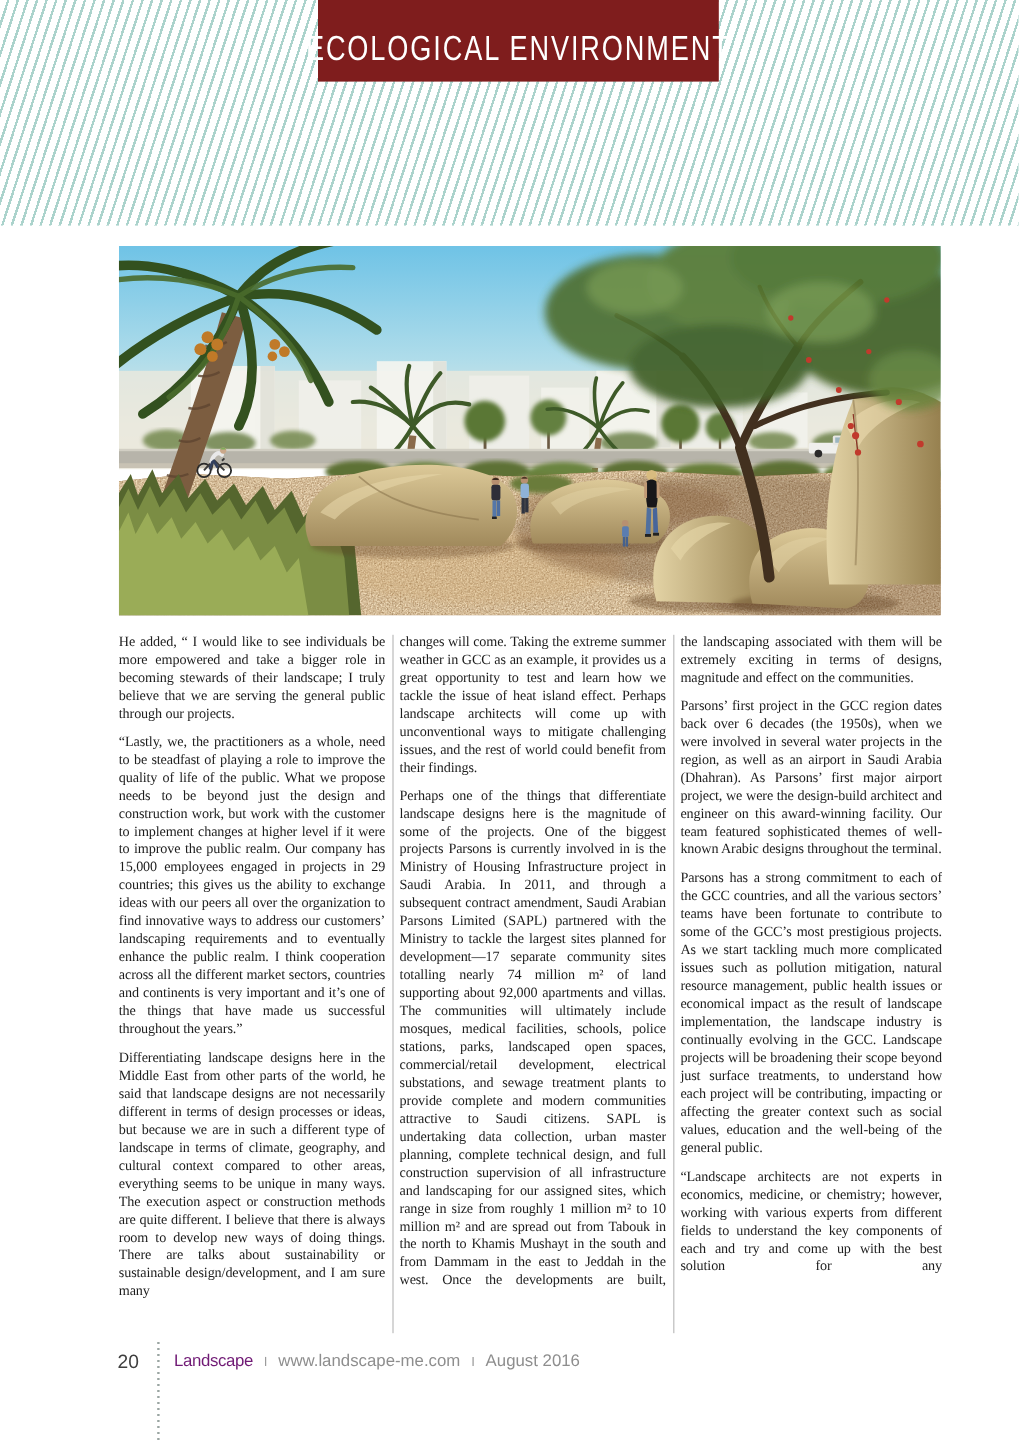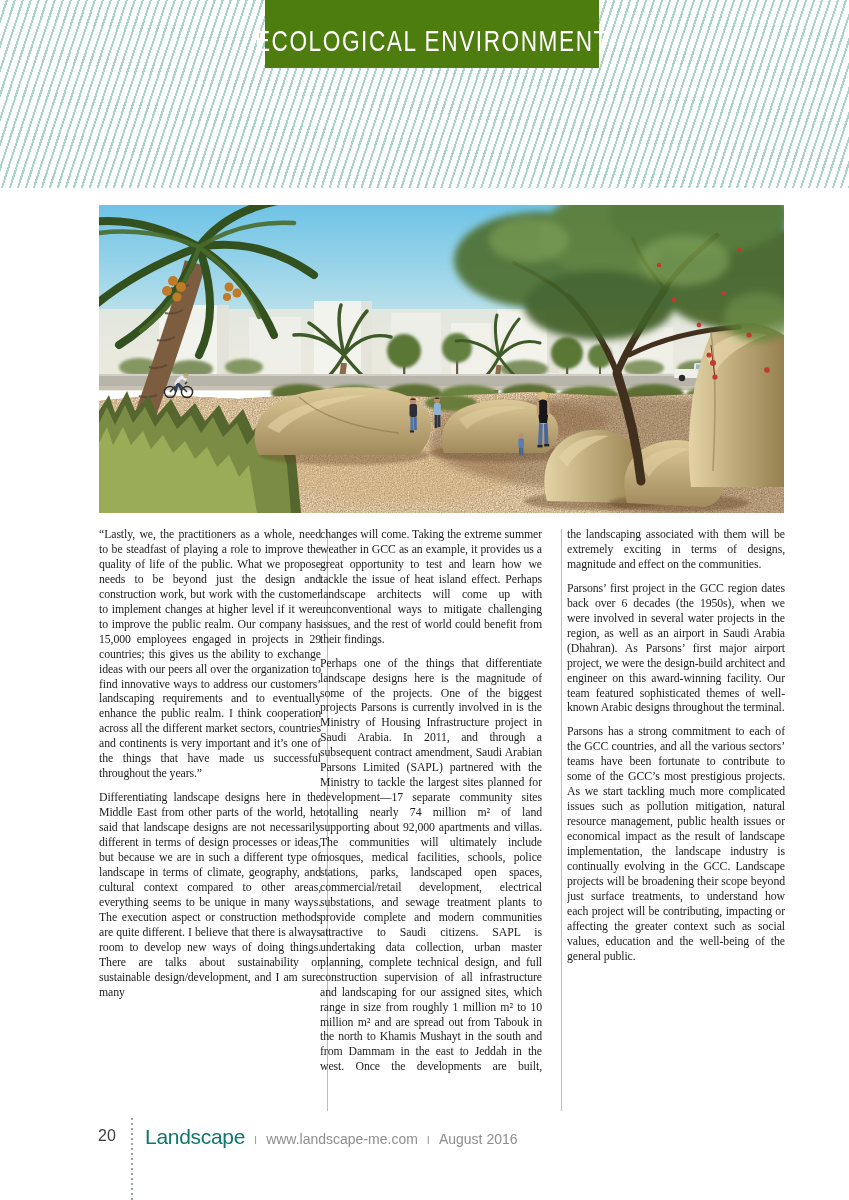--- a/index.html
+++ b/index.html
@@ -4,49 +4,49 @@
 <style>
   html,body{margin:0;padding:0;background:#ffffff;}
   .page{position:relative;width:849px;height:1200px;background:#fff;overflow:hidden;
         font-family:"Liberation Serif", serif;}
 
   
   .stripe-band{position:absolute;left:0;top:0;width:849px;height:188px;
     background:repeating-linear-gradient(108deg,#ffffff 0 5.6px,#abd3cc 5.6px 7.6px);}
 
   
-  .banner{position:absolute;left:265px;top:0;width:334px;height:68px;background:#4d7c0f;
+  .banner{position:absolute;left:265px;top:0;width:334px;height:68px;background:#7f1d1d;
     display:flex;align-items:center;justify-content:center;box-sizing:border-box;padding-top:14px;}
   .banner .ttl{color:#ffffff;font-family:"Liberation Sans",sans-serif;font-size:29px;
     font-weight:400;letter-spacing:2px;white-space:nowrap;transform:scaleX(.78);}
 
   
   .hero{position:absolute;left:99px;top:205px;width:685px;height:308px;margin:0;overflow:hidden;}
   .hero svg{display:block;}
 
   
   .cols{position:absolute;left:99px;top:527px;width:686px;height:590px;}
   .col{position:absolute;top:0;height:590px;overflow:hidden;text-align:justify;
     font-size:11.8px;line-height:14.95px;color:#1c1c1c;letter-spacing:-0.1px;}
   .c1{left:0;width:222px;}
-  .c2{left:221px;width:222px;}
+  .c2{left:234px;width:222px;}
   .c3{left:468px;width:218px;}
   .col p{margin:0 0 9px 0;}
   .col p.cont{text-align-last:justify;}
   .vr{position:absolute;top:2px;height:582px;width:1px;background:#bcbcbc;}
   .vr1{left:228px;} .vr2{left:462px;}
 
   
   .footer{position:absolute;left:0;top:1118px;width:849px;height:82px;
     font-family:"Liberation Sans",sans-serif;margin-left:32px;}
   .pageno{position:absolute;left:66px;top:9px;font-size:16px;color:#3f3f3f;}
   .dotrule{position:absolute;left:99px;top:0;width:2px;height:82px;
     background:repeating-linear-gradient(#9aa5a2 0 2px,transparent 2px 5px);}
   .brand{position:absolute;left:113px;top:7px;display:flex;align-items:baseline;gap:9px;}
-  .logo{font-size:21px;color:#0f766e;letter-spacing:-0.3px;}
+  .logo{font-size:14px;color:#701a75;letter-spacing:-0.3px;}
   .fsep{font-size:11px;color:#9c9c9c;}
   .url,.date{font-size:14px;color:#8e8e8e;}
 </style>
 </head>
 <body>
 
 <div class="page">
 
   <div class="stripe-band"></div>
 
@@ -336,33 +336,35 @@
         <path d="M11,14 C13,7 17,5 20,8" stroke="#e9e9e9" stroke-width="3.4" fill="none" stroke-linecap="round"></path>
         <path d="M12,14 L10,19 M13,13 L16,18" stroke="#33415e" stroke-width="2.2" fill="none" stroke-linecap="round"></path>
         <circle cx="21" cy="4.5" r="2.6" fill="#caa88a"></circle>
         <path d="M18.6,3.6 a2.6,2.6 0 0 1 4.8,0 Z" fill="#7fae5a"></path>
       </g>
     </svg>
   </figure>
 
   <main class="cols">
     <section class="col c1">
+      <p>He added, “ I would like to see individuals be more empowered and take a bigger role in becoming stewards of their landscape; I truly believe that we are serving the general public through our projects.</p>
       <p>“Lastly, we, the practitioners as a whole, need to be steadfast of playing a role to improve the quality of life of the public. What we propose needs to be beyond just the design and construction work, but work with the customer to implement changes at higher level if it were to improve the public realm. Our company has 15,000 employees engaged in projects in 29 countries; this gives us the ability to exchange ideas with our peers all over the organization to find innovative ways to address our customers’ landscaping requirements and to eventually enhance the public realm. I think cooperation across all the different market sectors, countries and continents is very important and it’s one of the things that have made us successful throughout the years.”</p>
       <p class="cont">Differentiating landscape designs here in the Middle East from other parts of the world, he said that landscape designs are not necessarily different in terms of design processes or ideas, but because we are in such a different type of landscape in terms of climate, geography, and cultural context compared to other areas, everything seems to be unique in many ways. The execution aspect or construction methods are quite different.  I believe that there is always room to develop new ways of doing things. There are talks about sustainability or sustainable design/development, and I am sure many</p>
     </section>
     <div class="vr vr1"></div>
     <section class="col c2">
       <p>changes will come.  Taking the extreme summer weather in GCC as an example, it provides us a great opportunity to test and learn how we tackle the issue of heat island effect.  Perhaps landscape architects will come up with unconventional ways to mitigate challenging issues, and the rest of world could benefit from their findings.</p>
       <p class="cont">Perhaps one of the things that differentiate landscape designs here is the magnitude of some of the projects. One of the biggest projects Parsons is currently involved in is the Ministry of Housing Infrastructure project in Saudi Arabia. In 2011, and through a subsequent contract amendment, Saudi Arabian Parsons Limited (SAPL) partnered with the Ministry to tackle the largest sites planned for development—17 separate community sites totalling nearly 74 million m² of land supporting about 92,000 apartments and villas. The communities will ultimately include mosques, medical facilities, schools, police stations, parks, landscaped open spaces, commercial/retail development, electrical substations, and sewage treatment plants to provide complete and modern communities attractive to Saudi citizens. SAPL is undertaking data collection, urban master planning, complete technical design, and full construction supervision of all infrastructure and landscaping for our assigned sites, which range in size from roughly 1 million m² to 10 million m² and are spread out from Tabouk in the north to Khamis Mushayt in the south and from Dammam in the east to Jeddah in the west. Once the developments are built,</p>
     </section>
     <div class="vr vr2"></div>
     <section class="col c3">
       <p>the landscaping associated with them will be extremely exciting in terms of designs, magnitude and effect on the communities.</p>
       <p>Parsons’ first project in the GCC region dates back over 6 decades (the 1950s), when we were involved in several water projects in the region, as well as an airport in Saudi Arabia (Dhahran). As Parsons’ first major airport project, we were the design-build architect and engineer on this award-winning facility. Our team featured sophisticated themes of well-known Arabic designs throughout the terminal.</p>
       <p>Parsons has a strong commitment to each of the GCC countries, and all the various sectors’ teams have been fortunate to contribute to some of the GCC’s most prestigious projects. As we start tackling much more complicated issues such as pollution mitigation, natural resource management, public health issues or economical impact as the result of landscape implementation, the landscape industry is continually evolving in the GCC.  Landscape projects will be broadening their scope beyond just surface treatments, to understand how each project will be contributing, impacting or affecting the greater context such as social values, education and the well-being of the general public.</p>
+      <p class="cont">“Landscape architects are not experts in economics, medicine, or chemistry; however, working with various experts from different fields to understand the key components of each and try and come up with the best solution for any</p>
     </section>
   </main>
 
   <footer class="footer">
     <span class="pageno">20</span>
     <div class="dotrule"></div>
     <div class="brand">
       <span class="logo">Landscape</span>
       <span class="fsep">I</span>
       <span class="url">www.landscape-me.com</span>

